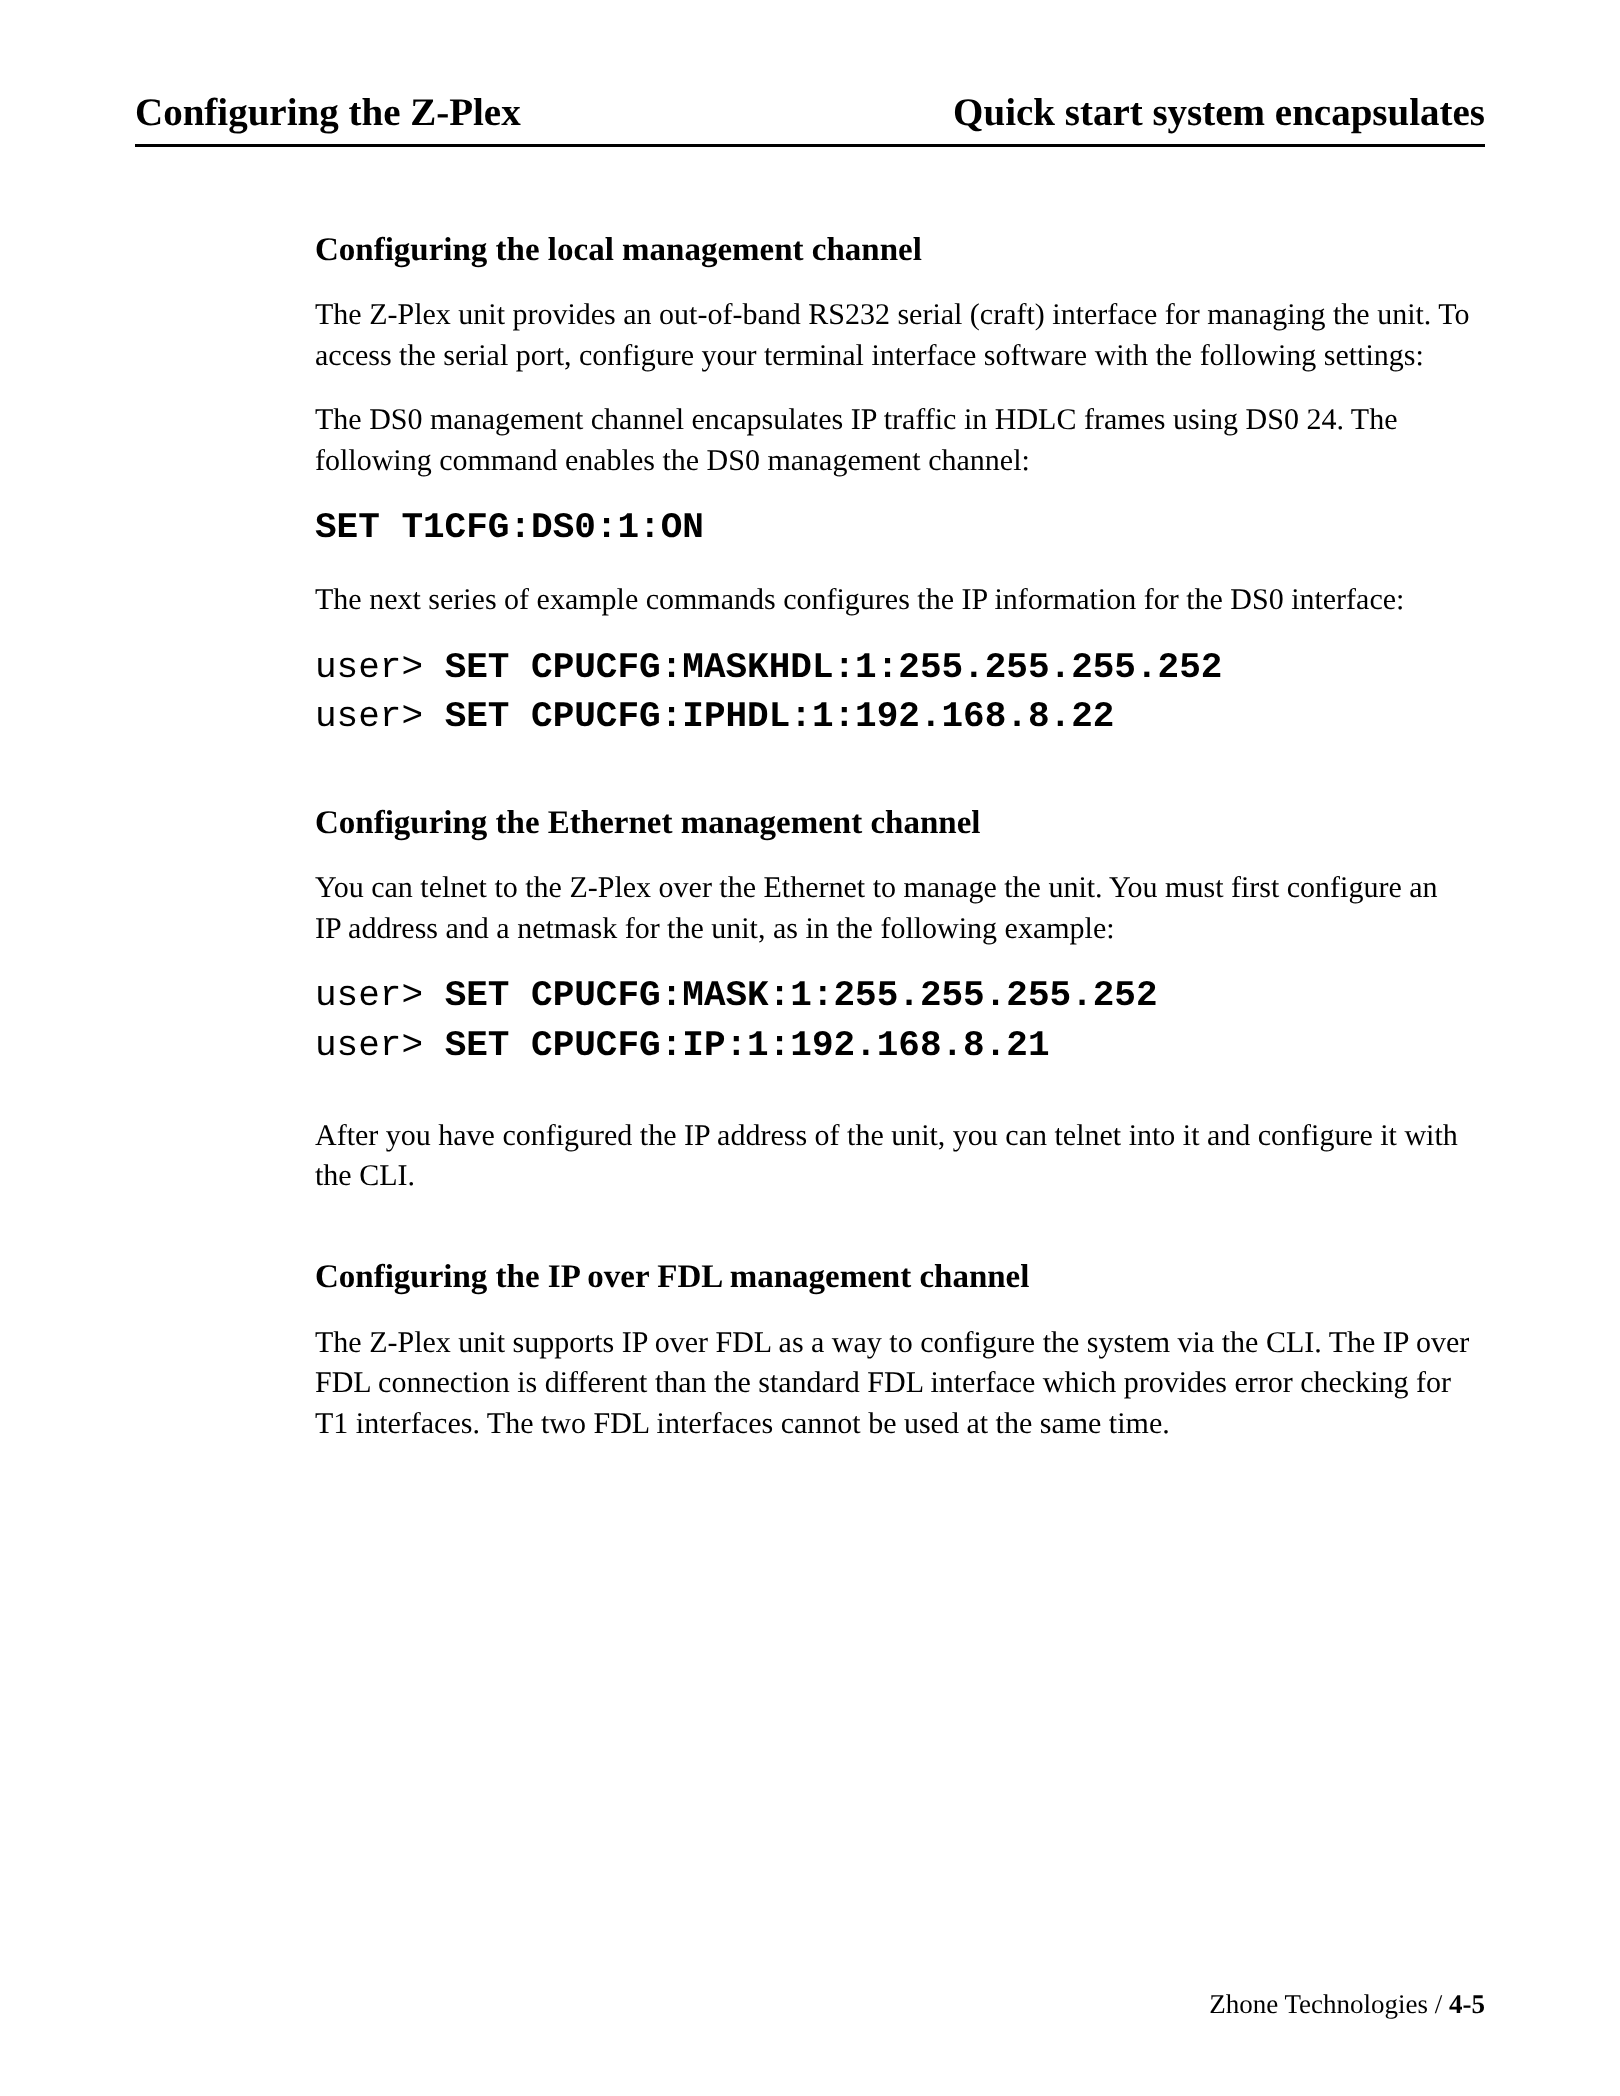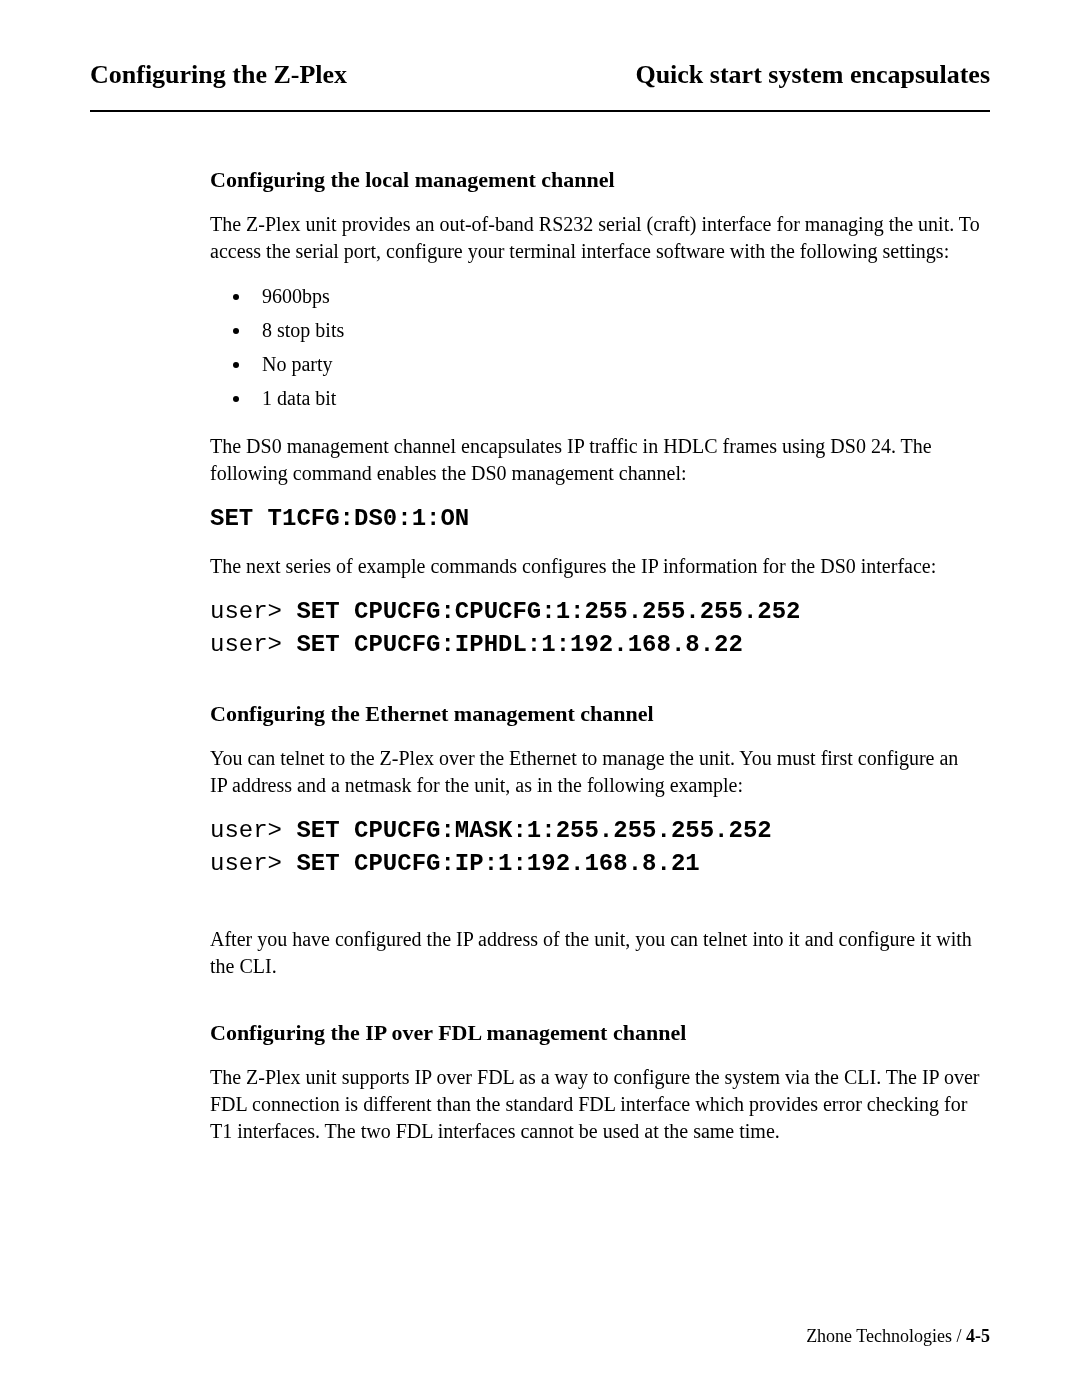--- a/index.html
+++ b/index.html
@@ -12,21 +12,21 @@
     height: 1397px;
     box-sizing: border-box;
     padding: 60px 90px 50px 90px;
     position: relative;
   }
   .header {
     display: flex;
     justify-content: space-between;
     align-items: baseline;
     border-bottom: 2px solid #000;
-    padding-bottom: 20px;
+    padding-bottom: 6px;
     margin-bottom: 55px;
   }
   .header-left {
     font-size: 26px;
     font-weight: bold;
   }
   .header-right {
     font-size: 26px;
     font-weight: bold;
   }
@@ -85,44 +85,38 @@
 
 <div class="header">
   <div class="header-left">Configuring the Z-Plex</div>
   <div class="header-right">Quick start system encapsulates</div>
 </div>
 
 <div class="content">
 
   <div class="section-heading first">Configuring the local management channel</div>
   <p class="body-text">The Z-Plex unit provides an out-of-band RS232 serial (craft) interface for managing the unit. To access the serial port, configure your terminal interface software with the following settings:</p>
-  <ul class="bullets">
-    <li>9600bps</li>
-    <li>8 stop bits</li>
-    <li>No party</li>
-    <li>1 data bit</li>
-  </ul>
 
   <p class="body-text">The DS0 management channel encapsulates IP traffic in HDLC frames using DS0 24. The following command enables the DS0 management channel:</p>
   <div class="mono mono-block">
     <span class="bold">SET T1CFG:DS0:1:ON</span>
   </div>
   <p class="body-text">The next series of example commands configures the IP information for the DS0 interface:</p>
   <div class="mono mono-block">
-    <div><span>user&gt;</span> <span class="bold">SET CPUCFG:CPUCFG:1:255.255.255.252</span></div>
+    <div><span>user&gt;</span> <span class="bold">SET CPUCFG:MASKHDL:1:255.255.255.252</span></div>
     <div><span>user&gt;</span> <span class="bold">SET CPUCFG:IPHDL:1:192.168.8.22</span></div>
   </div>
 
   <div class="section-heading">Configuring the Ethernet management channel</div>
   <p class="body-text">You can telnet to the Z-Plex over the Ethernet to manage the unit. You must first configure an IP address and a netmask for the unit, as in the following example:</p>
   <div class="mono mono-block">
     <div><span>user&gt;</span> <span class="bold">SET CPUCFG:MASK:1:255.255.255.252</span></div>
     <div><span>user&gt;</span> <span class="bold">SET CPUCFG:IP:1:192.168.8.21</span></div>
   </div>
-  <p class="body-text" style="margin-top:46px;">After you have configured the IP address of the unit, you can telnet into it and configure it with the CLI.</p>
+  <p class="body-text" style="margin-top:30px;">After you have configured the IP address of the unit, you can telnet into it and configure it with the CLI.</p>
 
   <div class="section-heading">Configuring the IP over FDL management channel</div>
   <p class="body-text">The Z-Plex unit supports IP over FDL as a way to configure the system via the CLI. The IP over FDL connection is different than the standard FDL interface which provides error checking for T1 interfaces. The two FDL interfaces cannot be used at the same time.</p>
 
 </div>
 
 <div class="footer">
   <span>Zhone Technologies /</span>
   <span class="bold">4-5</span>
 </div>

